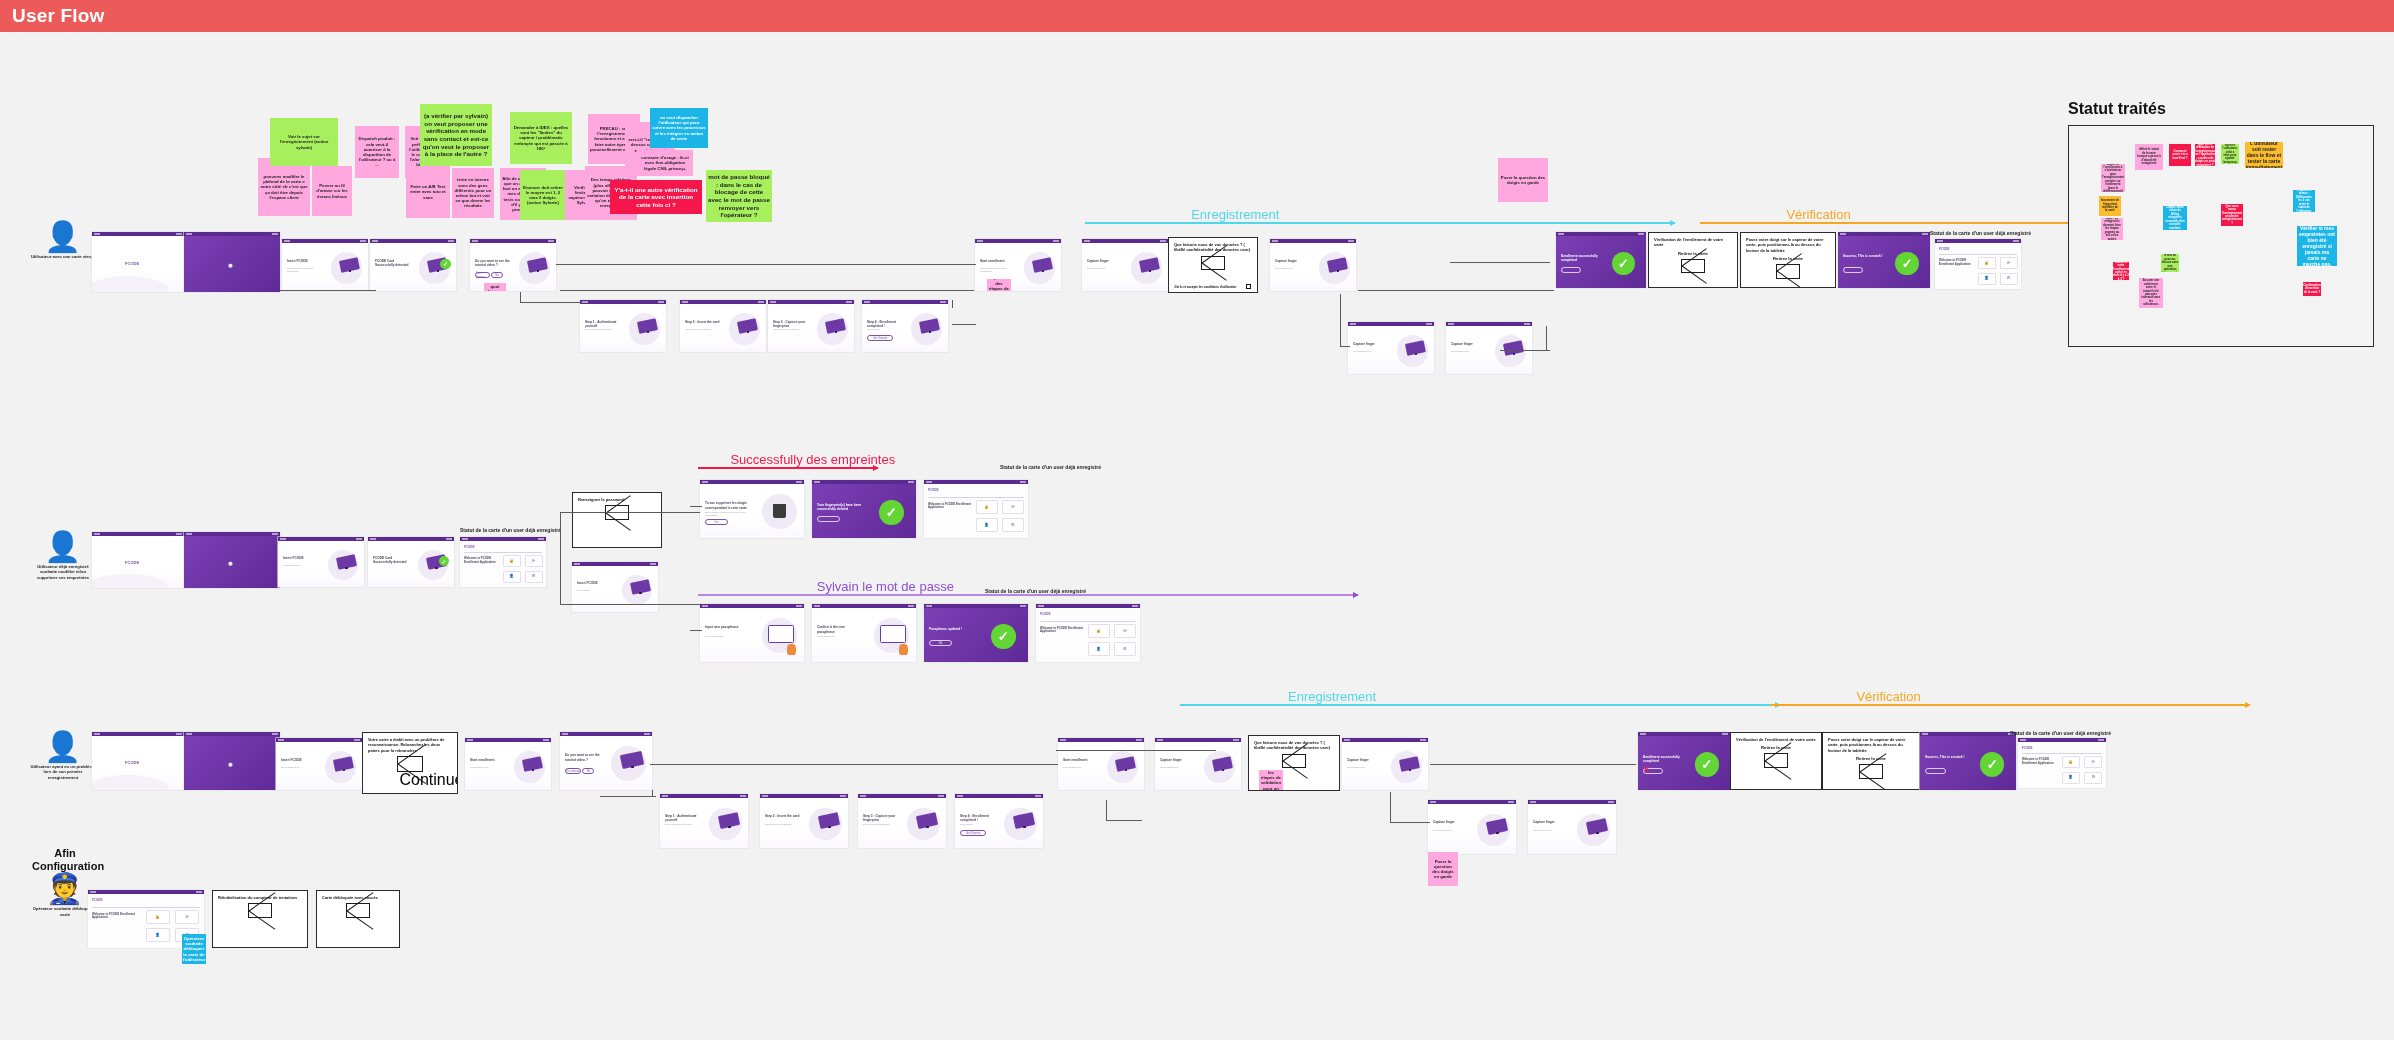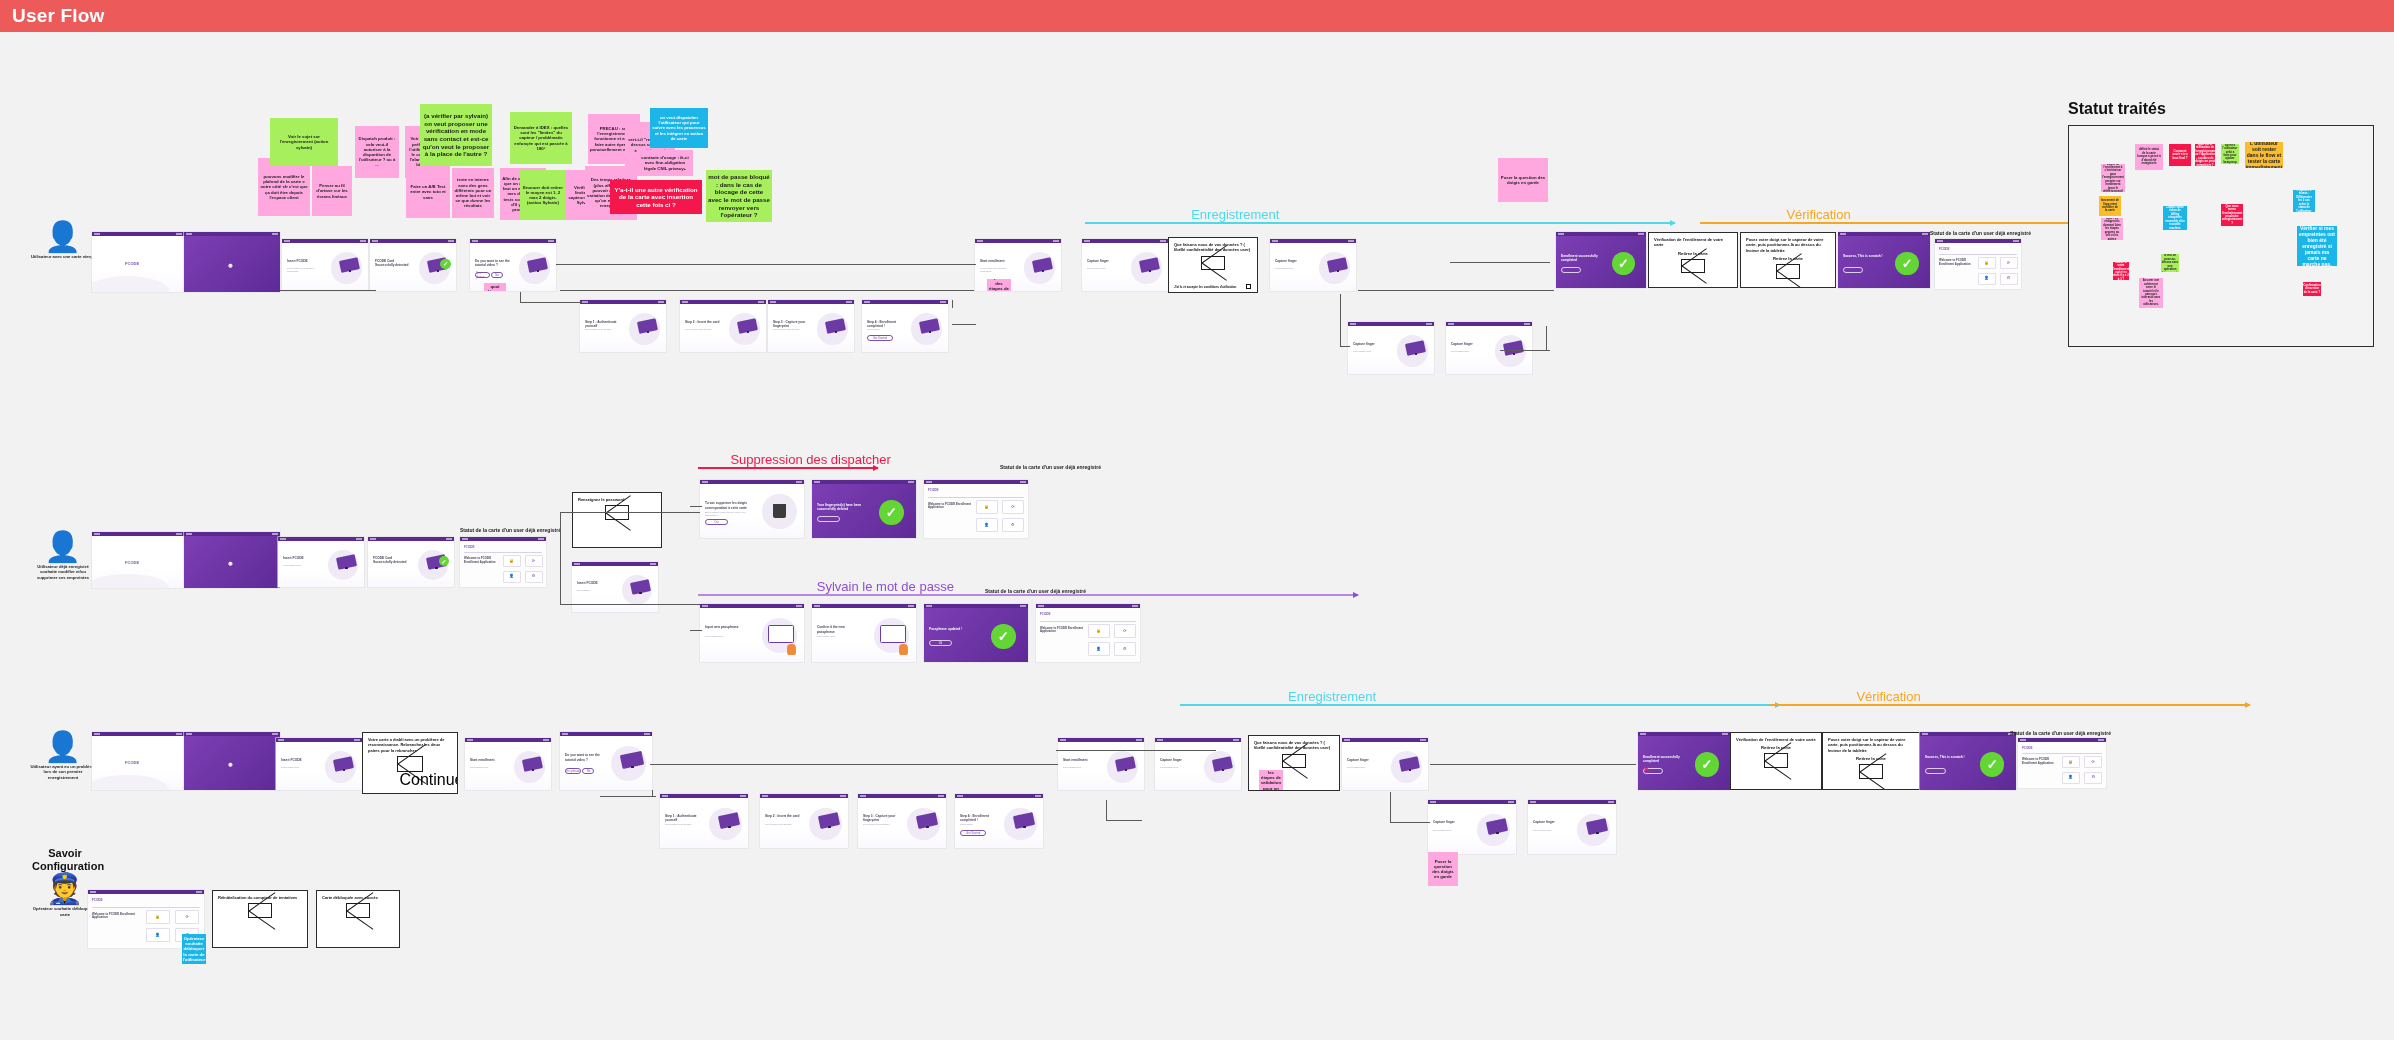--- a/index.html
+++ b/index.html
@@ -581,21 +581,21 @@
       <div class="body">
         <div class="txt" style="left: 5px; top: 15px; width: 37.84px; font-size: 3.2px;">Insert FCODE</div>
         <div class="txt" style="left: 5px; top: 23px; width: 36.12px; font-size: 2.2px; color: rgb(152, 144, 168); font-weight: 400;">Lorem ipsum</div>
         <div class="blob" style="right: 6.02px; top: 9px; width: 30px; height: 30px;"></div>
         <div class="card-ill" style="right: 8.6px; top: 15px; width: 18.6px; height: 12px; transform: rotate(-12deg);"></div>
         <div class="chip" style="right: 16.4px; top: 26px; width: 2.4px; height: 2px; border-radius: 0.4px;"></div>
       </div>
     </div>
     <div class="caption" style="left: 460px; top: 495px;">Statut de la carte d'un user déjà enregistré</div>
     <div class="phase ph-red" style="left: 698px; top: 435px; width: 180px;">
-      <div class="lbl" style="left: 32.4px; top: -15px;">Suppression des dispatcher</div>
+      <div class="lbl" style="left: 32.4px; top: -15px;">Successfully des empreintes</div>
       <div class="bar" style="left: 0px; top: 0px;">
         <div class="arrow"></div>
       </div>
     </div>
     <div class="phase ph-purple" style="left: 698px; top: 562px; width: 660px;">
       <div class="lbl" style="left: 118.8px; top: -15px;">Sylvain le mot de passe</div>
       <div class="bar" style="left: 0px; top: 0px;">
         <div class="arrow"></div>
       </div>
     </div>
@@ -1006,21 +1006,21 @@
       </div>
     </div>
     <div class="line vline" style="left: 1390px; top: 760px; height: 30px;"></div>
     <div class="line hline" style="left: 1390px; top: 790px; width: 40px;"></div>
     <div class="line vline" style="left: 1106px; top: 768px; height: 20px;"></div>
     <div class="line hline" style="left: 1106px; top: 788px; width: 36px;"></div>
     <div class="sticky s-pink" style="left: 1428px; top: 820px; width: 30px; height: 34px;">
       <span>Poser la question des doigts en garde</span>
     </div>
     <div class="persona" style="left: 32px; top: 815px;">
-      <div class="role-title" style="white-space: pre-line;">Savoir
+      <div class="role-title" style="white-space: pre-line;">Afin
 Configuration</div>
       <div class="glyph">👮</div>
       <div class="cap">Opérateur souhaite débloquer la carte</div>
     </div>
     <div class="screen dashboard" style="left: 88px; top: 858px; width: 116px; height: 58px;">
       <div class="statusbar">
         <i></i>
         <i></i>
       </div>
       <div class="body">

